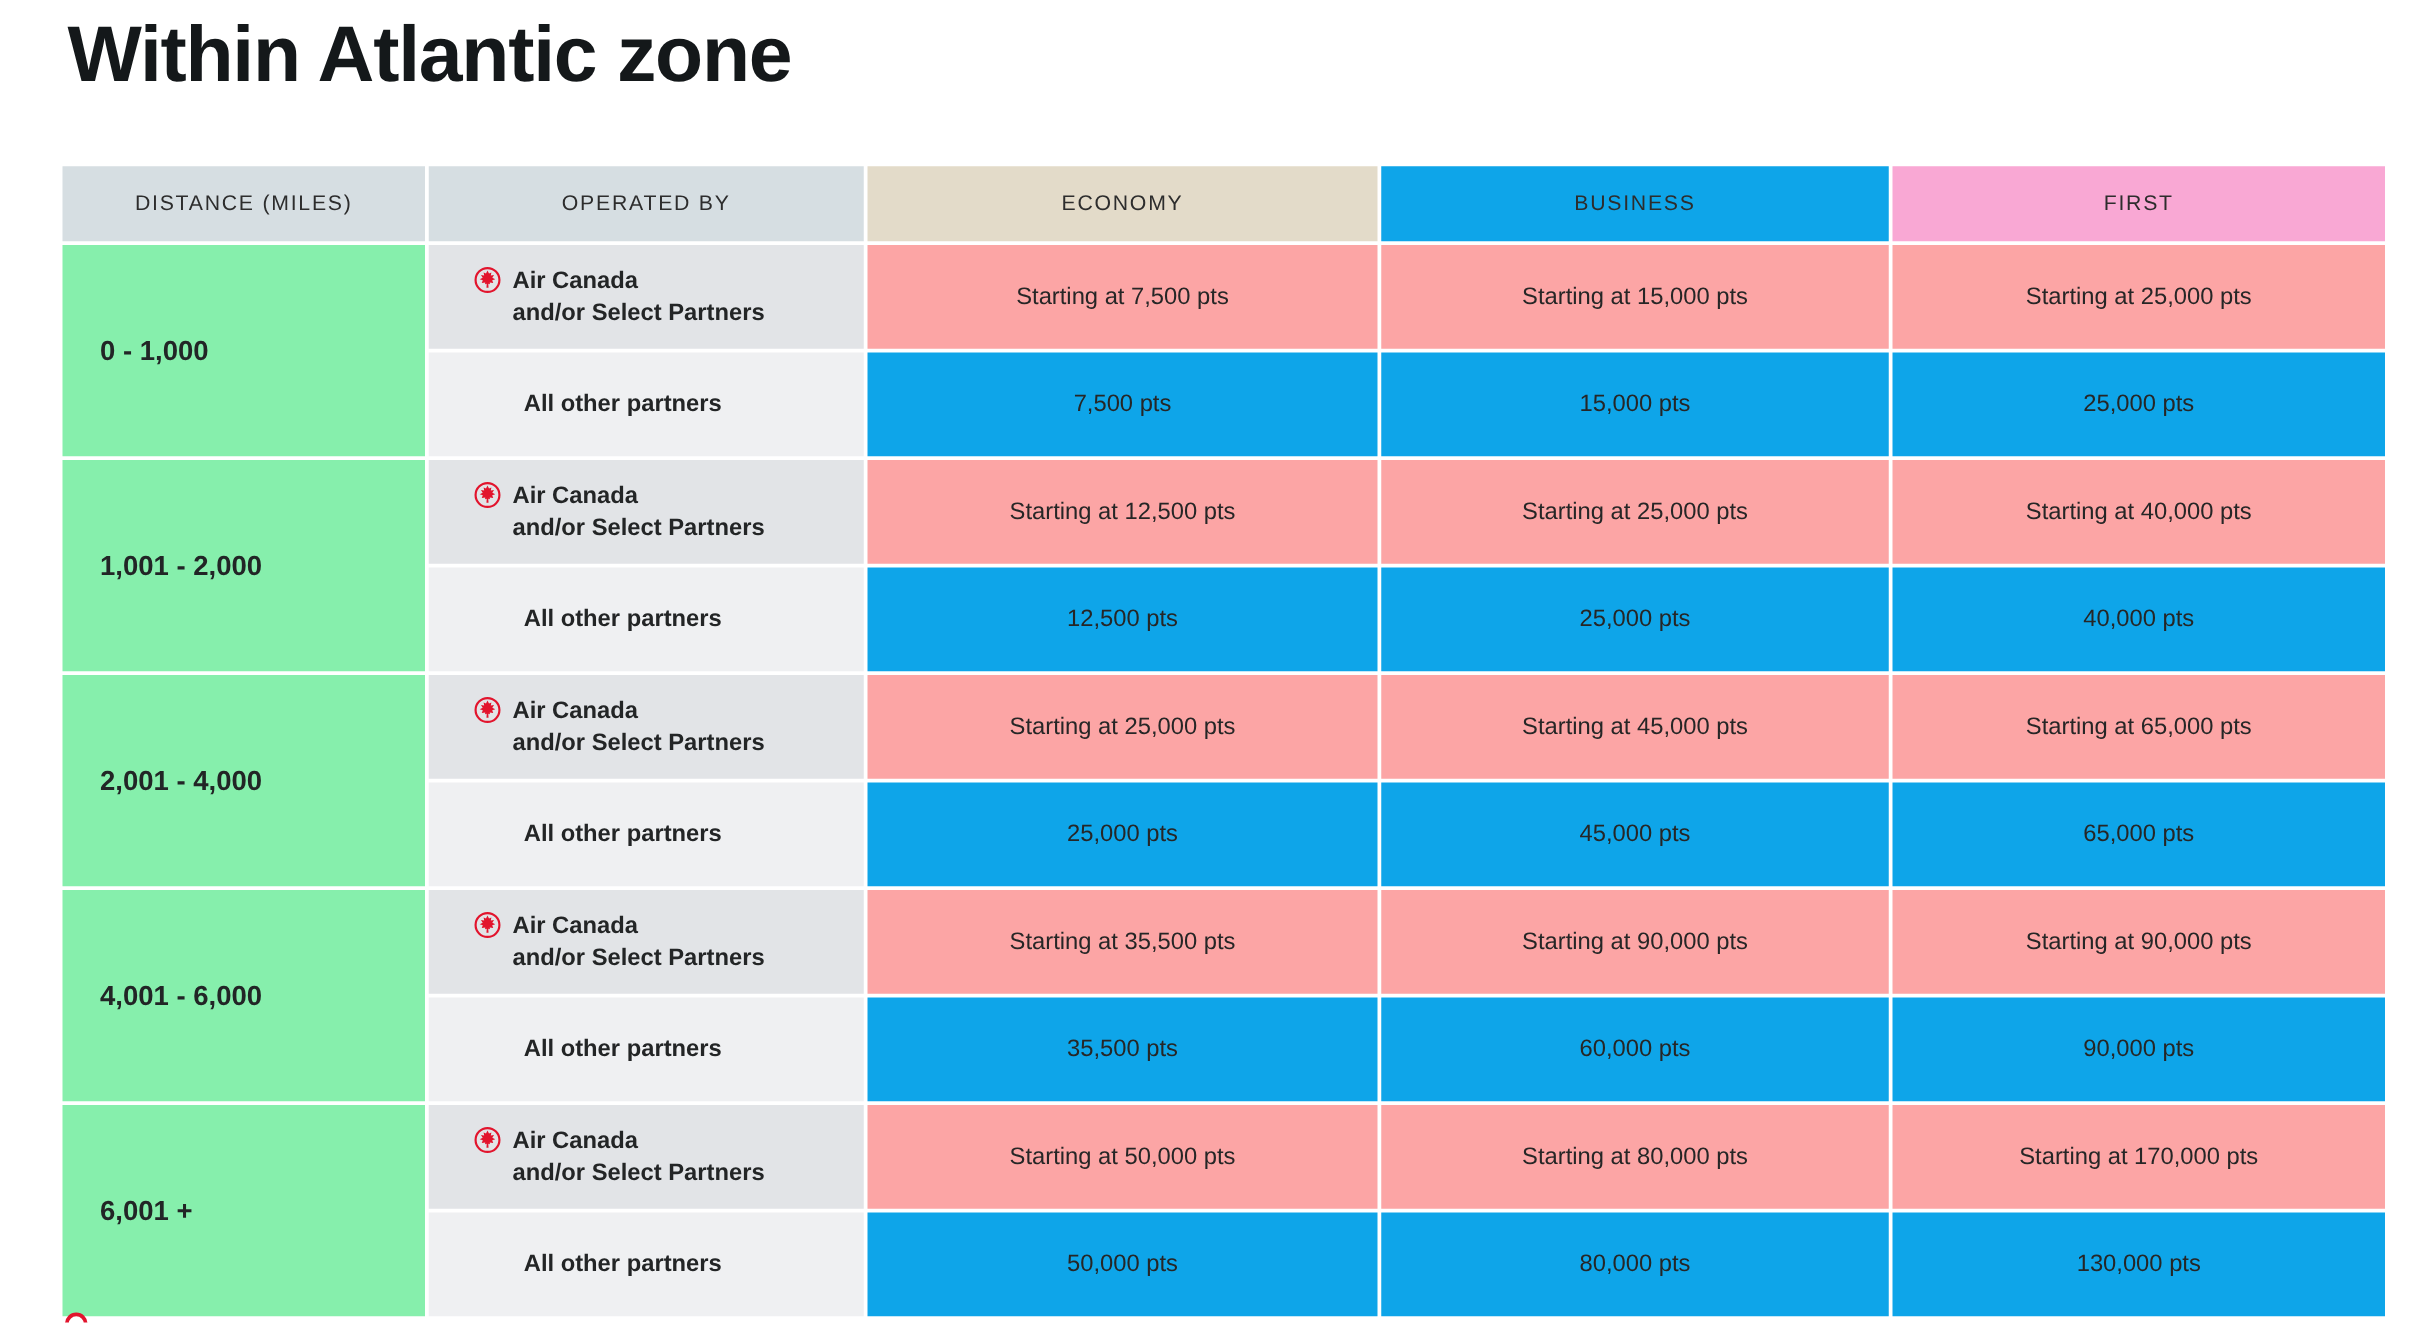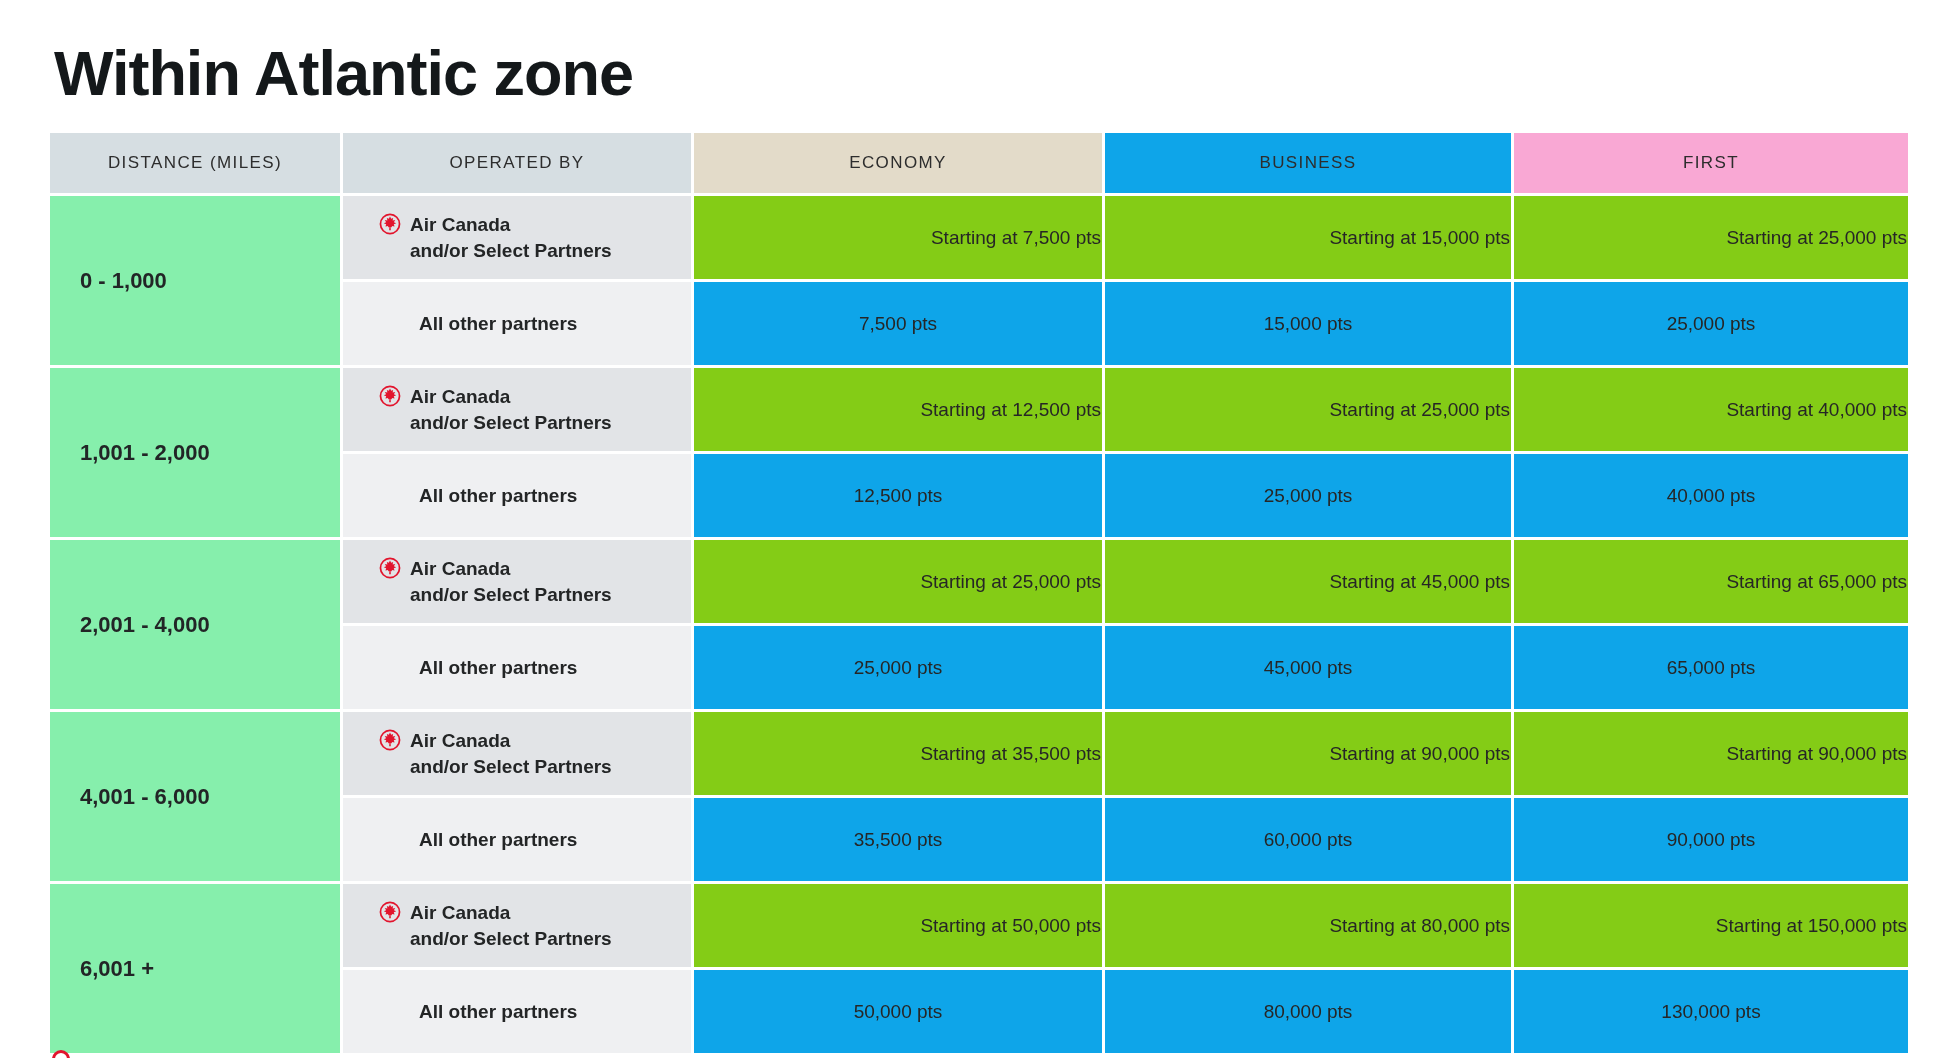--- a/index.html
+++ b/index.html
@@ -19,21 +19,20 @@
     background: #ffffff;
   }
   .title {
     position: absolute;
     top: 8px;
     left: 54px;
     font-size: 63px;
     font-weight: bold;
     color: #14181a;
     letter-spacing: -1px;
-    margin-top: 29px;
   }
   table.rewards {
     position: absolute;
     top: 130px;
     left: 47px;
     border-collapse: separate;
     border-spacing: 3px;
     table-layout: fixed;
   }
   col.c-distance { width: 290px; }
@@ -87,22 +86,22 @@
   }
   .op-lines {
     font-size: 19px;
     font-weight: bold;
     line-height: 1.32;
     color: #232526;
   }
   .roundel { flex: 0 0 auto; margin-top: 1px; }
 
   td.val-ac {
-    background: #84cc16;
-    text-align: right;
+    background: #fca5a5;
+    text-align: center;
     font-size: 19px;
     height: 81px;
   }
   td.val-other {
     background: #0ea5e9;
     text-align: center;
     font-size: 19px;
     height: 81px;
   }
   .cutoff-roundel {
@@ -262,21 +261,21 @@
                 </svg>
             </span>
             <div class="op-lines">
               <div>Air Canada</div>
               <div>and/or Select Partners</div>
             </div>
           </div>
         </td>
         <td class="val-ac">Starting at 50,000 pts</td>
         <td class="val-ac">Starting at 80,000 pts</td>
-        <td class="val-ac">Starting at 150,000 pts</td>
+        <td class="val-ac">Starting at 170,000 pts</td>
       </tr>
       <tr>
         <td class="op-other">All other partners</td>
         <td class="val-other">50,000 pts</td>
         <td class="val-other">80,000 pts</td>
         <td class="val-other">130,000 pts</td>
       </tr>
 
     </tbody>
   </table>

